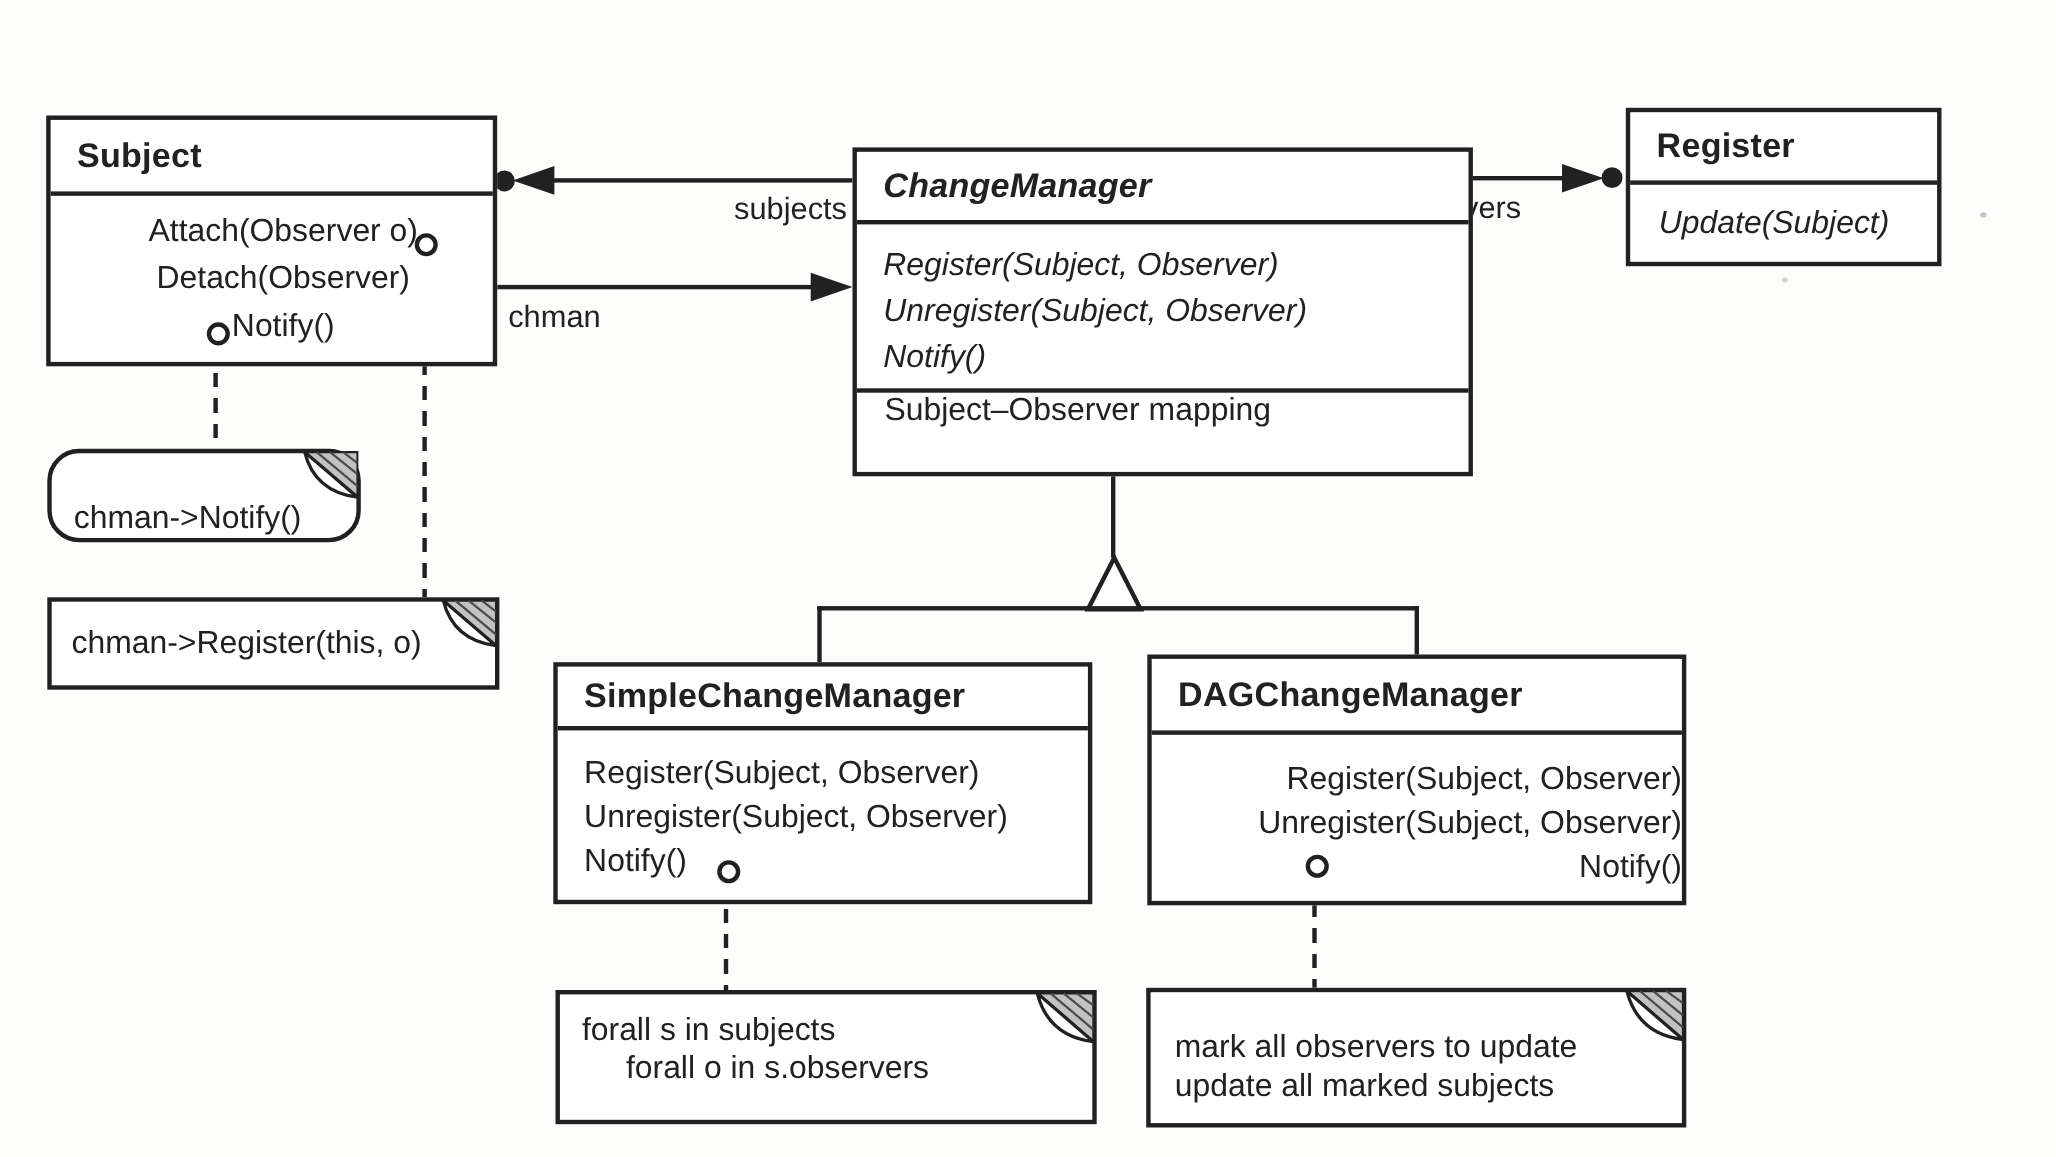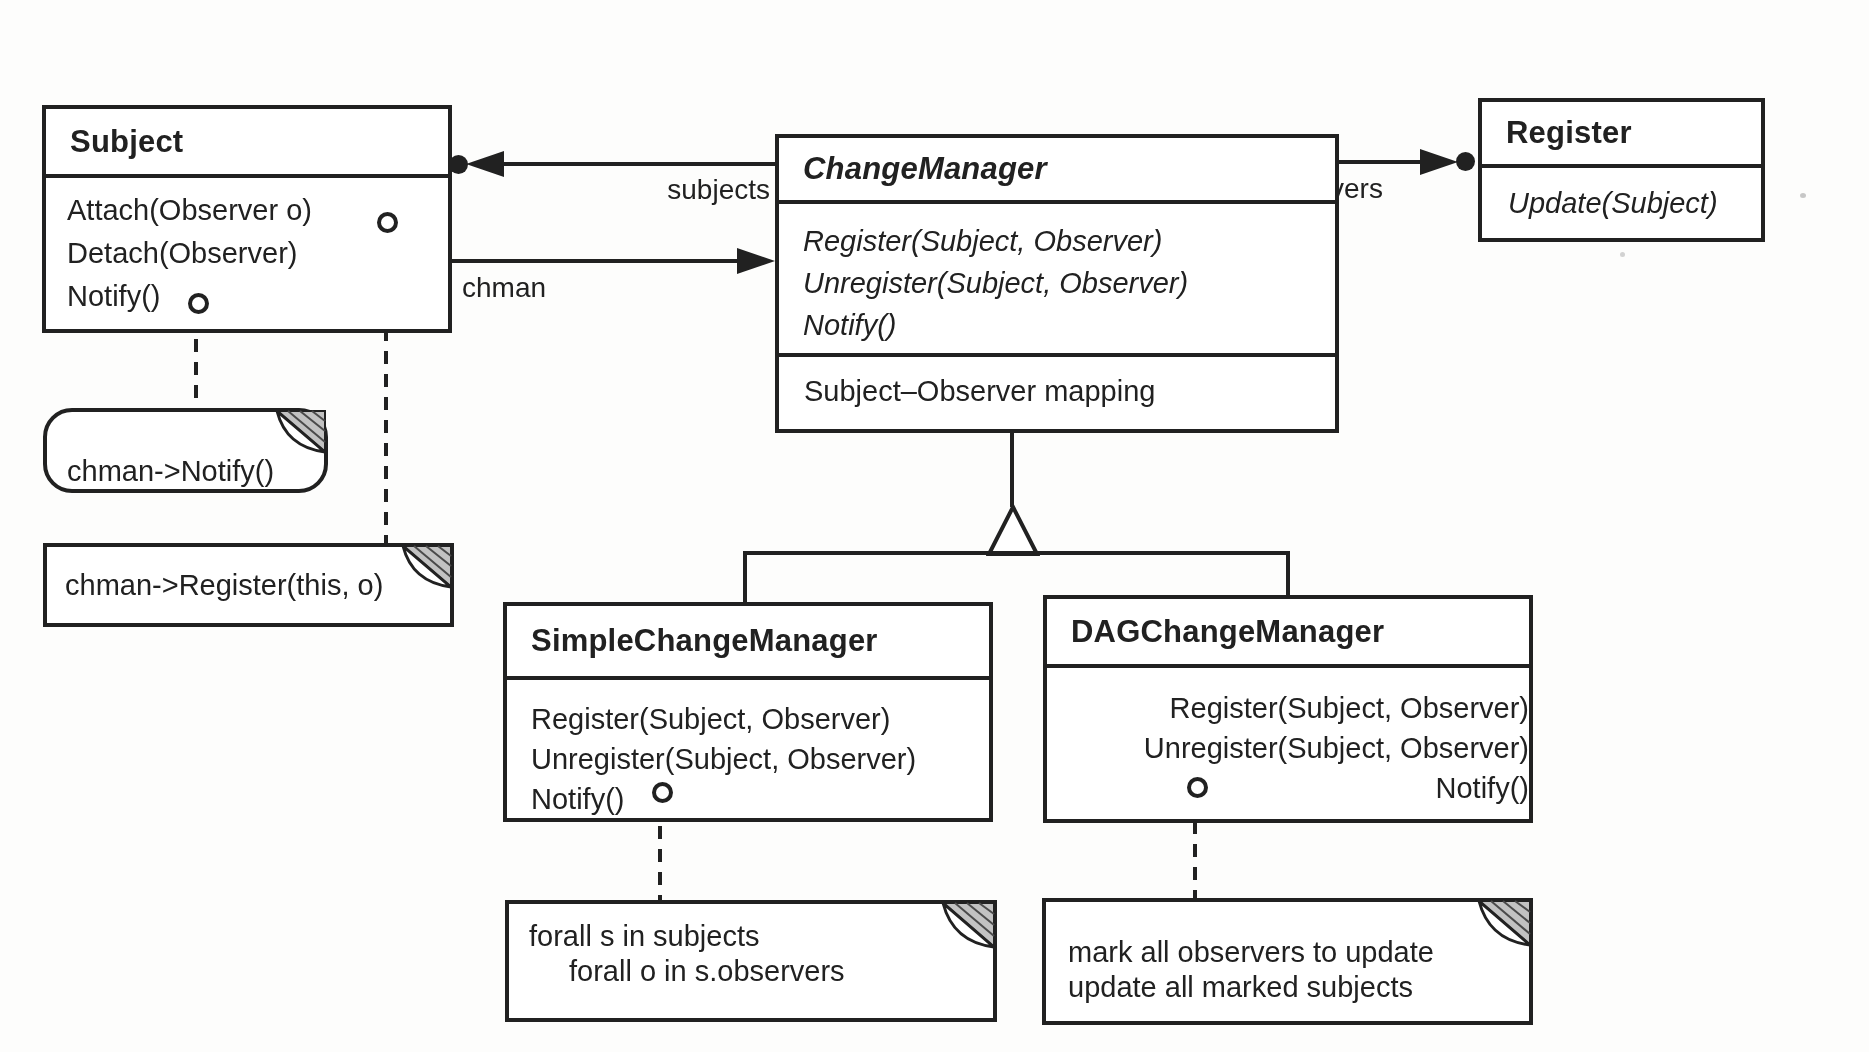--- a/index.html
+++ b/index.html
@@ -73,52 +73,52 @@
 
   <div class="hline" style="left:452px; top:259px; width:288px; height:4px;"></div>
   <div class="arr-r" style="left:737px; top:248px;"></div>
   <div class="lbl" style="left:462px; top:272px;">chman</div>
 
   <div class="hline" style="left:1247px; top:160px; width:178px; height:4px;"></div>
   <div class="arr-r" style="left:1420px; top:149px;"></div>
   <div class="dot" style="left:1456px; top:152px;"></div>
   <div class="lbl" style="left:1260px; top:173px;">observers</div>
 
-  <div class="cbox" style="left:42px; top:105px; width:410px; height:228px;">
+  <div class="cbox" style="left:42px; top:105px; width:410px; height:228px;text-align:center;">
     <div class="ctitle" style="height:69px;">Subject</div>
     <div class="cbody" style="padding:11px 0 0 21px; line-height:43px;">
       <div class="m">Attach(Observer o)</div>
       <div class="m">Detach(Observer)</div>
       <div class="m">Notify()</div>
     </div>
   </div>
   <div class="ocirc" style="left:377px; top:212px;"></div>
   <div class="ocirc" style="left:188px; top:293px;"></div>
 
   <div class="cbox" style="left:775px; top:102px; width:564px; height:299px;margin-top:32px;">
     <div class="ctitle it" style="height:66px;">ChangeManager</div>
     <div class="cbody it" style="padding:16px 0 0 24px; line-height:42px; height:153px; box-sizing:border-box; border-bottom:4px solid var(--ink);">
       <div class="m">Register(Subject, Observer)</div>
       <div class="m">Unregister(Subject, Observer)</div>
       <div class="m">Notify()</div>
     </div>
-    <div class="cbody" style="display:flex; align-items:center; height:68px; padding-left:25px;">
+    <div class="cbody" style="display:flex; align-items:flex-start; height:68px; padding-left:25px;">
       <span>Subject–Observer mapping</span>
     </div>
   </div>
 
   <div class="cbox" style="left:1478px; top:98px; width:287px; height:144px;">
     <div class="ctitle" style="height:66px;">Register</div>
     <div class="cbody it" style="display:flex; align-items:center; height:70px; padding-left:26px;">
       <span class="m">Update(Subject)</span>
     </div>
   </div>
 
   <div class="cbox" style="left:503px; top:602px; width:490px; height:220px;">
-    <div class="ctitle" style="height:74px;">SimpleChangeManager</div>
+    <div class="ctitle" style="height:58px;">SimpleChangeManager</div>
     <div class="cbody" style="padding:19px 0 0 24px; line-height:40px;">
       <div class="m">Register(Subject, Observer)</div>
       <div class="m">Unregister(Subject, Observer)</div>
       <div class="m">Notify()</div>
     </div>
   </div>
   <div class="ocirc" style="left:652px; top:782px;"></div>
 
   <div class="cbox" style="left:1043px; top:595px; width:490px; height:228px;text-align:right;">
     <div class="ctitle" style="height:69px;">DAGChangeManager</div>

